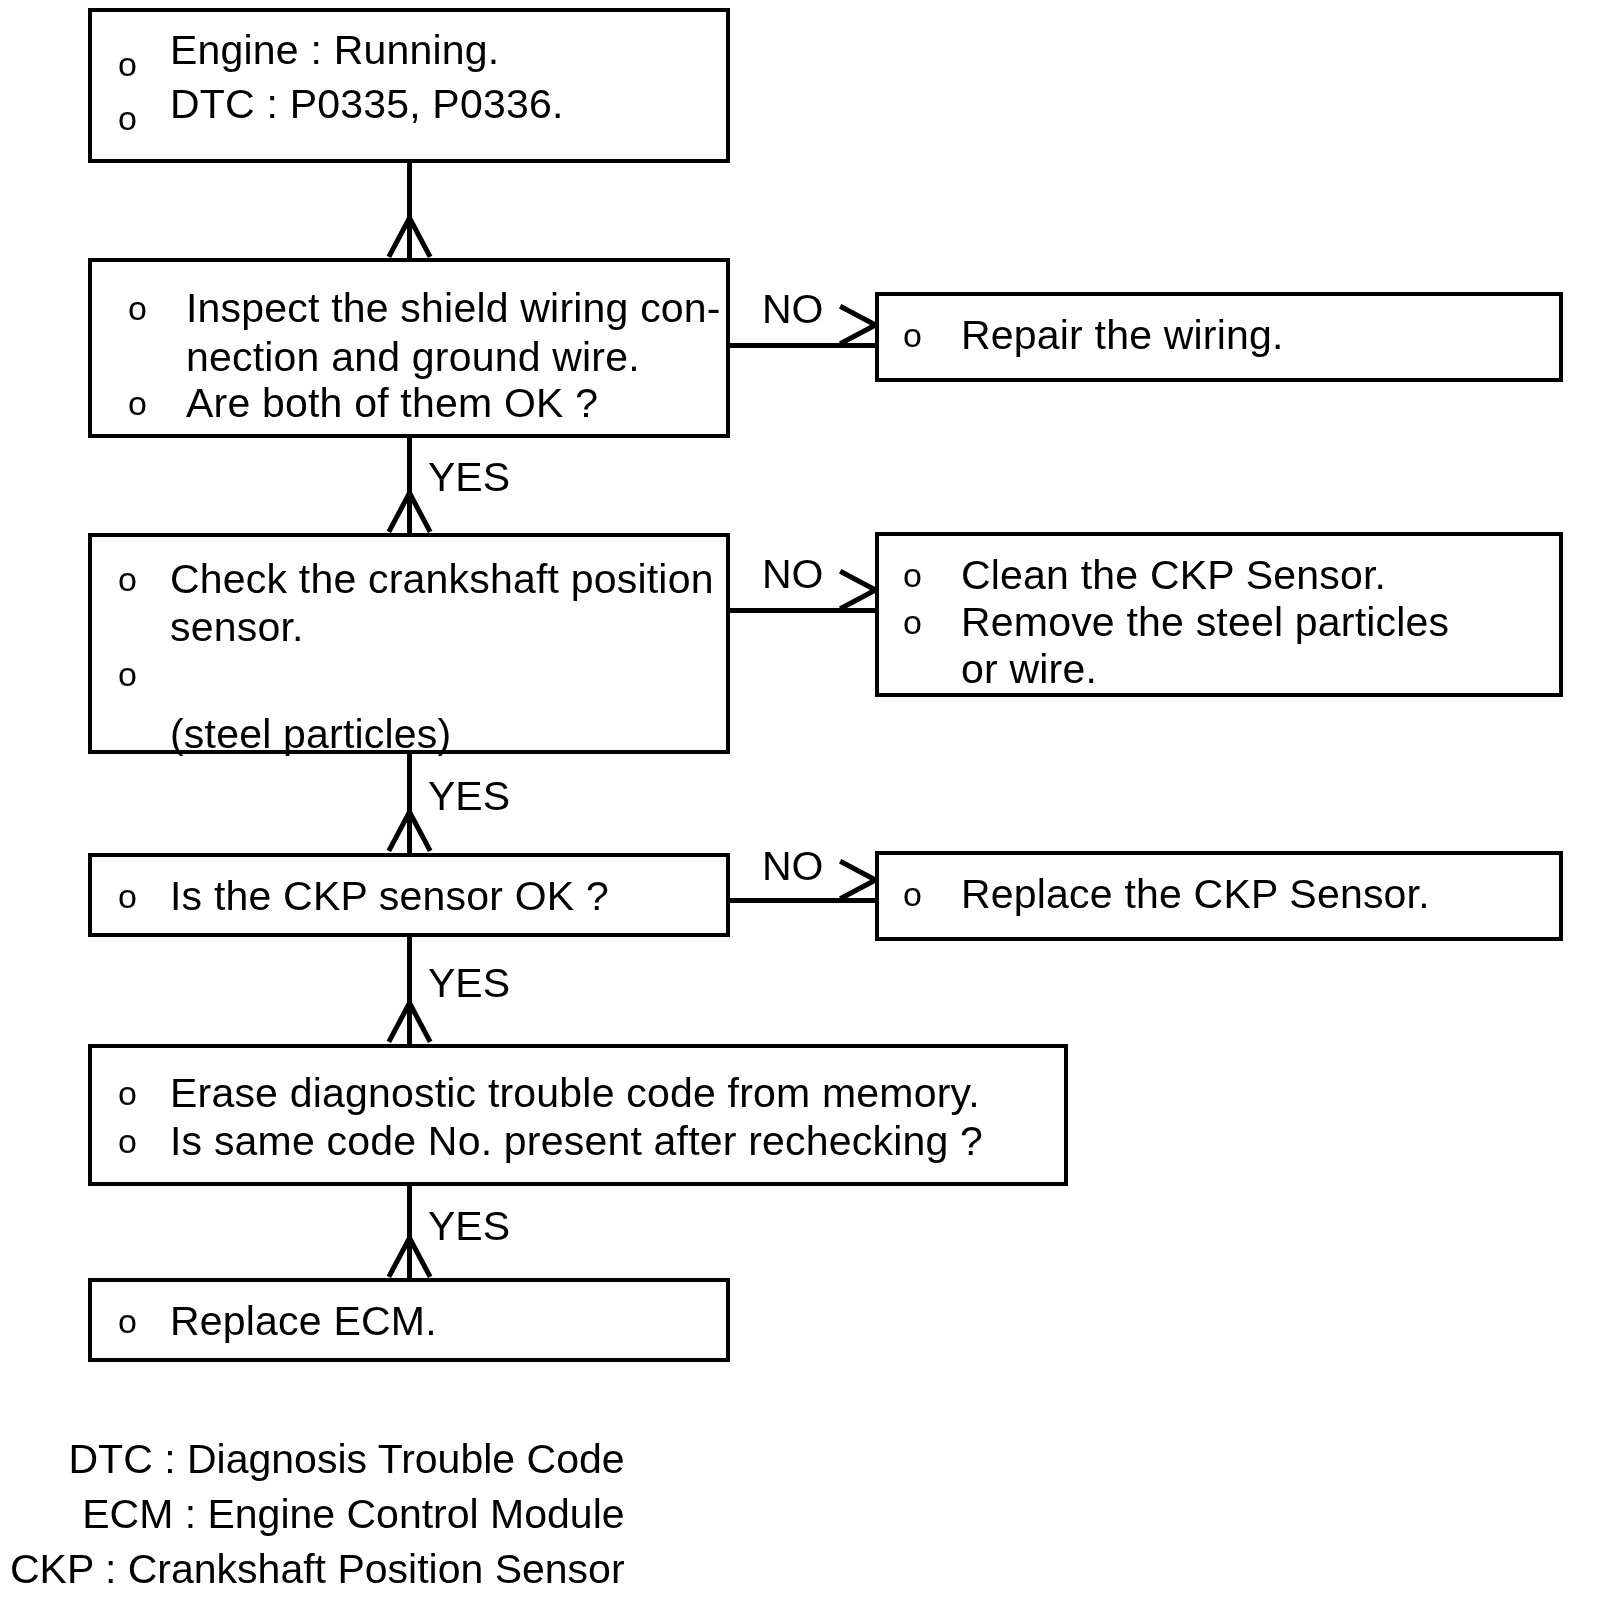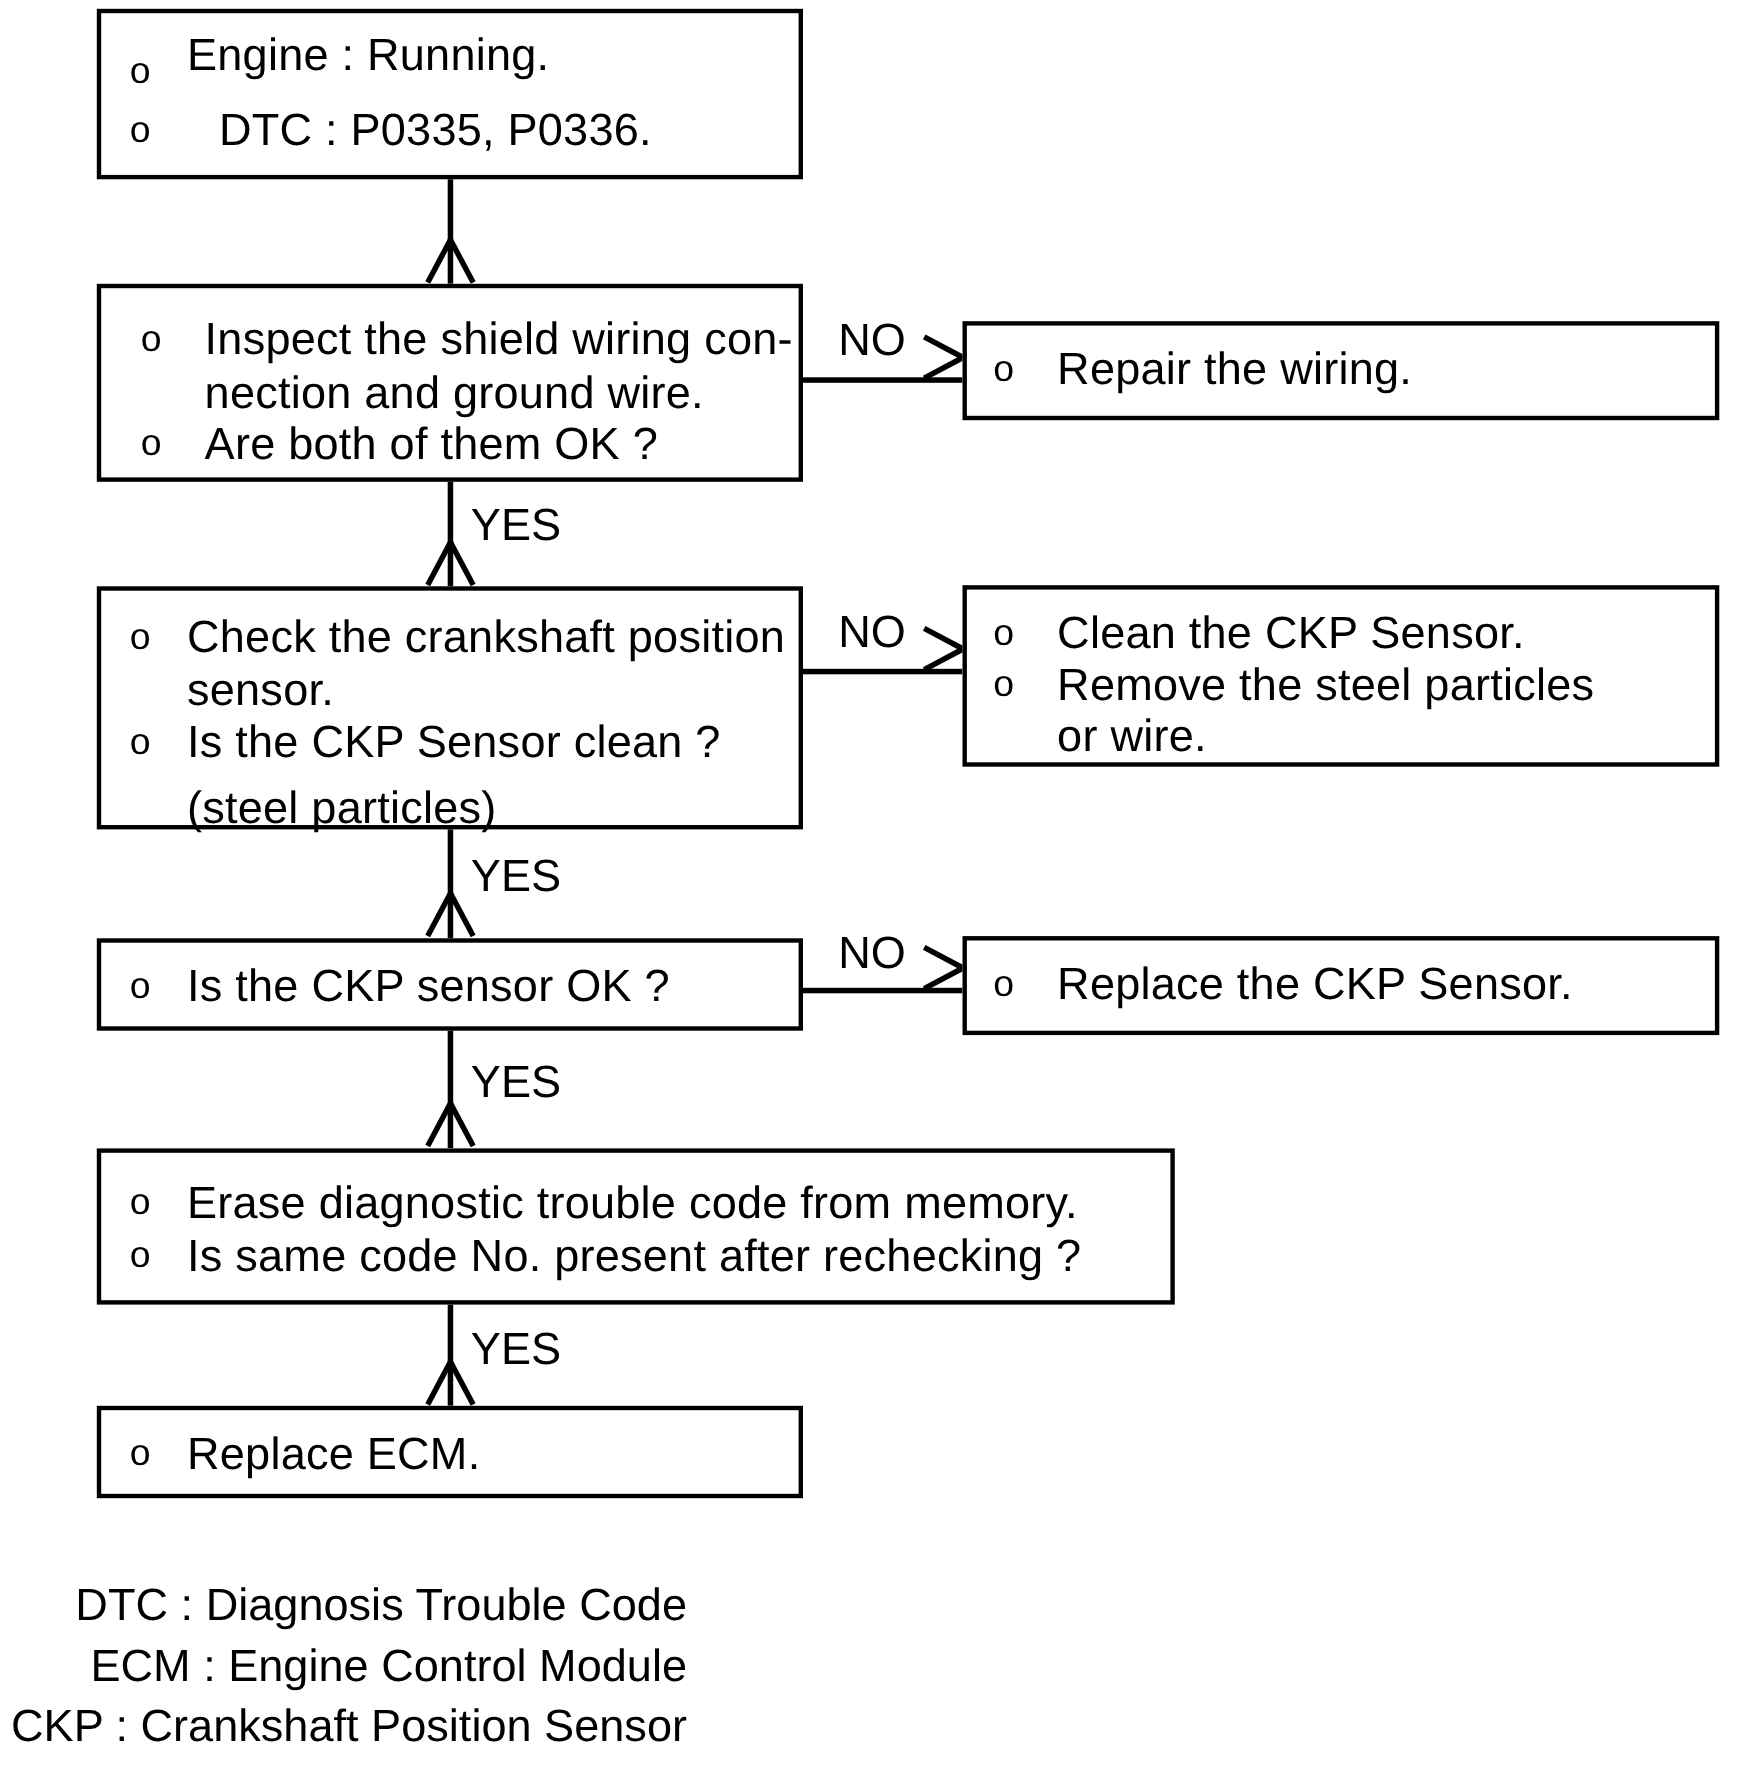--- a/index.html
+++ b/index.html
@@ -91,21 +91,21 @@
 <body>
 
 <div id="page">
 
   <div class="node" style="left:88px; top:8px; width:642px; height:155px;">
     <div class="node-inner">
       <span class="bullet" style="left:26px; top:25px;">o</span>
       <span class="line" style="left:78px; top:11px;">Engine : Running.</span>
 
       <span class="bullet" style="left:26px; top:79px;">o</span>
-      <span class="line" style="left:78px; top:79px;margin-left:29px;">DTC : P0335, P0336.</span>
+      <span class="line" style="left:78px; top:65px;">DTC : P0335, P0336.</span>
     </div>
   </div>
 
   <div class="vline" style="left:407px; top:163px; height:95px;"></div>
   <div class="vhead" style="left:407px; top:218px; transform:rotate(28deg);"></div>
   <div class="vhead" style="left:407px; top:218px; transform:rotate(-28deg);"></div>
 
   <div class="node" style="left:88px; top:258px; width:642px; height:180px;">
     <div class="node-inner">
       <span class="bullet" style="left:36px; top:19px;">o</span>
@@ -136,21 +136,20 @@
   <span class="edge-label" style="left:428px; top:457px;">YES</span>
 
   <div class="node" style="left:88px; top:533px; width:642px; height:221px;">
     <div class="node-inner">
       <span class="bullet" style="left:26px; top:15px;">o</span>
       <span class="line" style="left:78px; top:15px;">Check the crankshaft position</span>
 
       <span class="line" style="left:78px; top:63px;">sensor.</span>
 
       <span class="bullet" style="left:26px; top:110px;">o</span>
-      <span class="line" style="left:78px; top:110px;">Is the CKP Sensor clean ?</span>
 
       <span class="line" style="left:78px; top:170px;">(steel particles)</span>
     </div>
   </div>
 
   <div class="hline" style="left:730px; top:608px; width:145px;"></div>
   <div class="hhead" style="left:873px; top:590px; transform:rotate(118deg);"></div>
   <div class="hhead" style="left:873px; top:590px; transform:rotate(62deg);"></div>
   <span class="edge-label" style="left:762px; top:554px;">NO</span>
 

